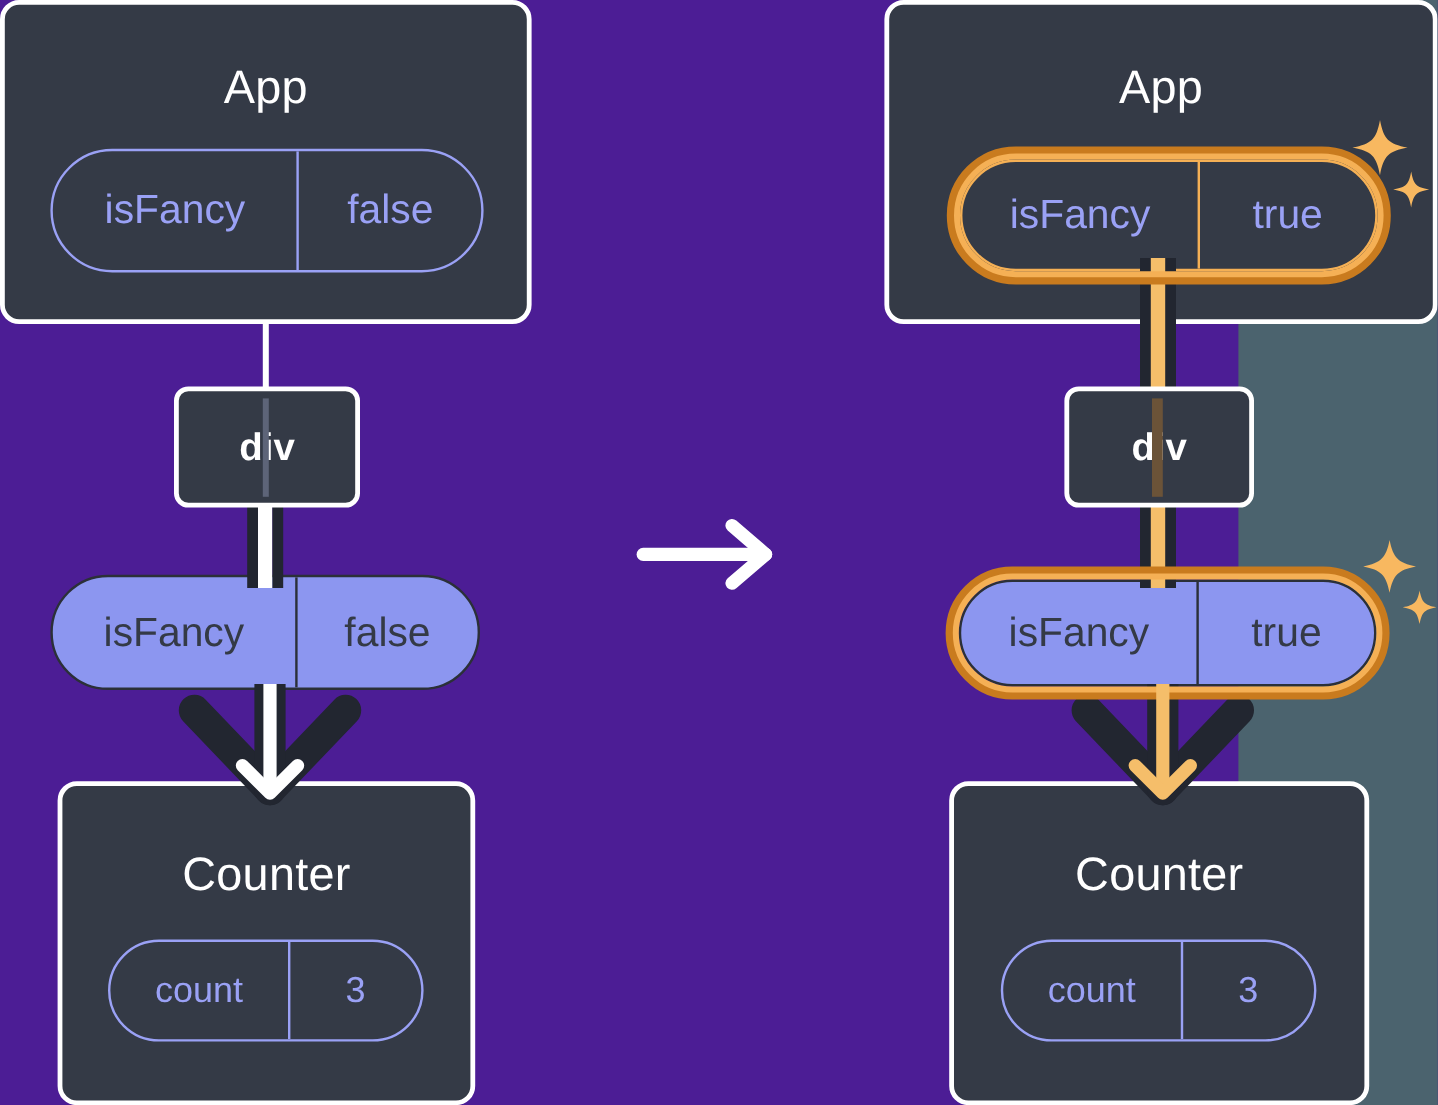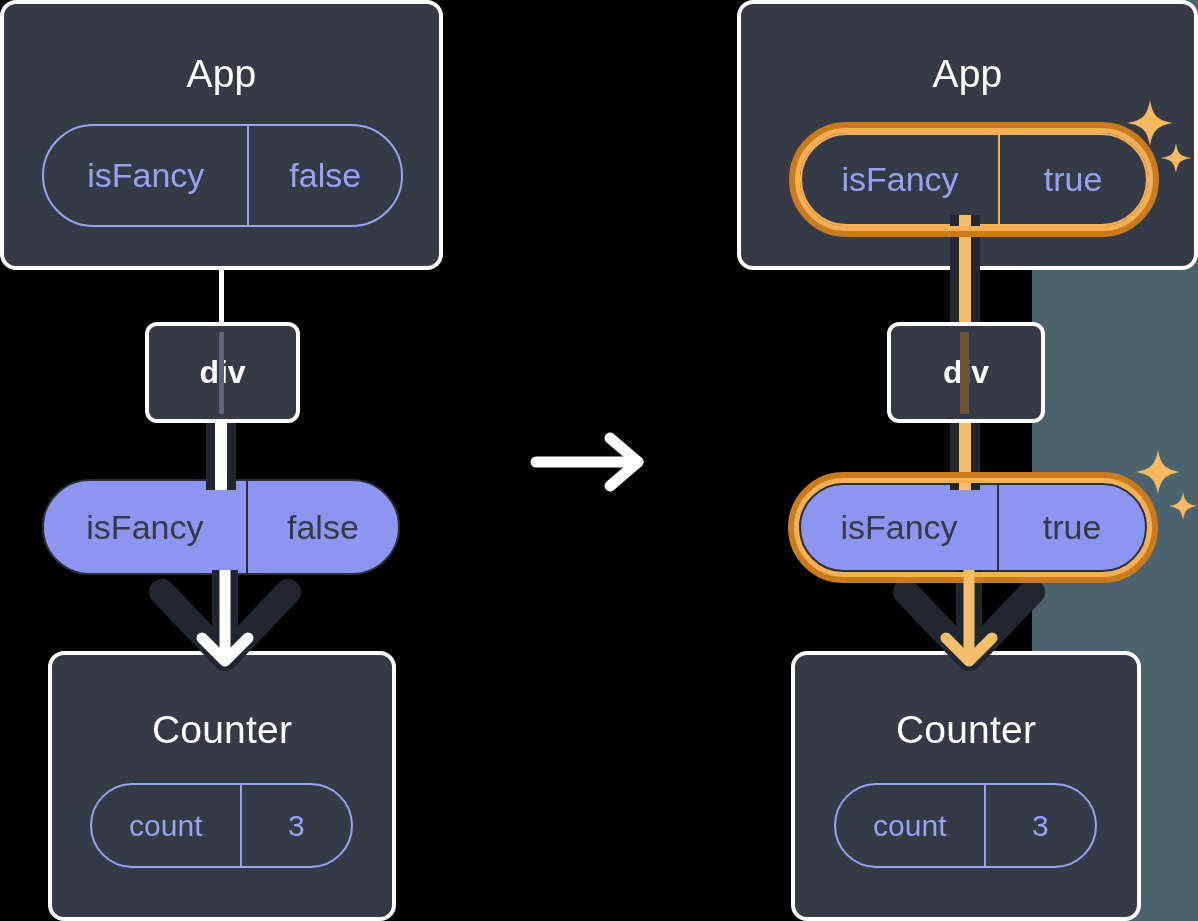--- a/index.html
+++ b/index.html
@@ -10,21 +10,21 @@
   body {
     width: 1198px;
     height: 921px;
     overflow: hidden;
     font-family: "Liberation Sans", sans-serif;
   }
   #stage {
     position: relative;
     width: 1032px;
     height: 921px;
-    background: #000000;
+    background: #4c1d95;
   }
 
   
   .compbox {
     position: absolute;
     background: #343a46;
     border: 4px solid #ffffff;
     border-radius: 16px;
     box-sizing: border-box;
   }

